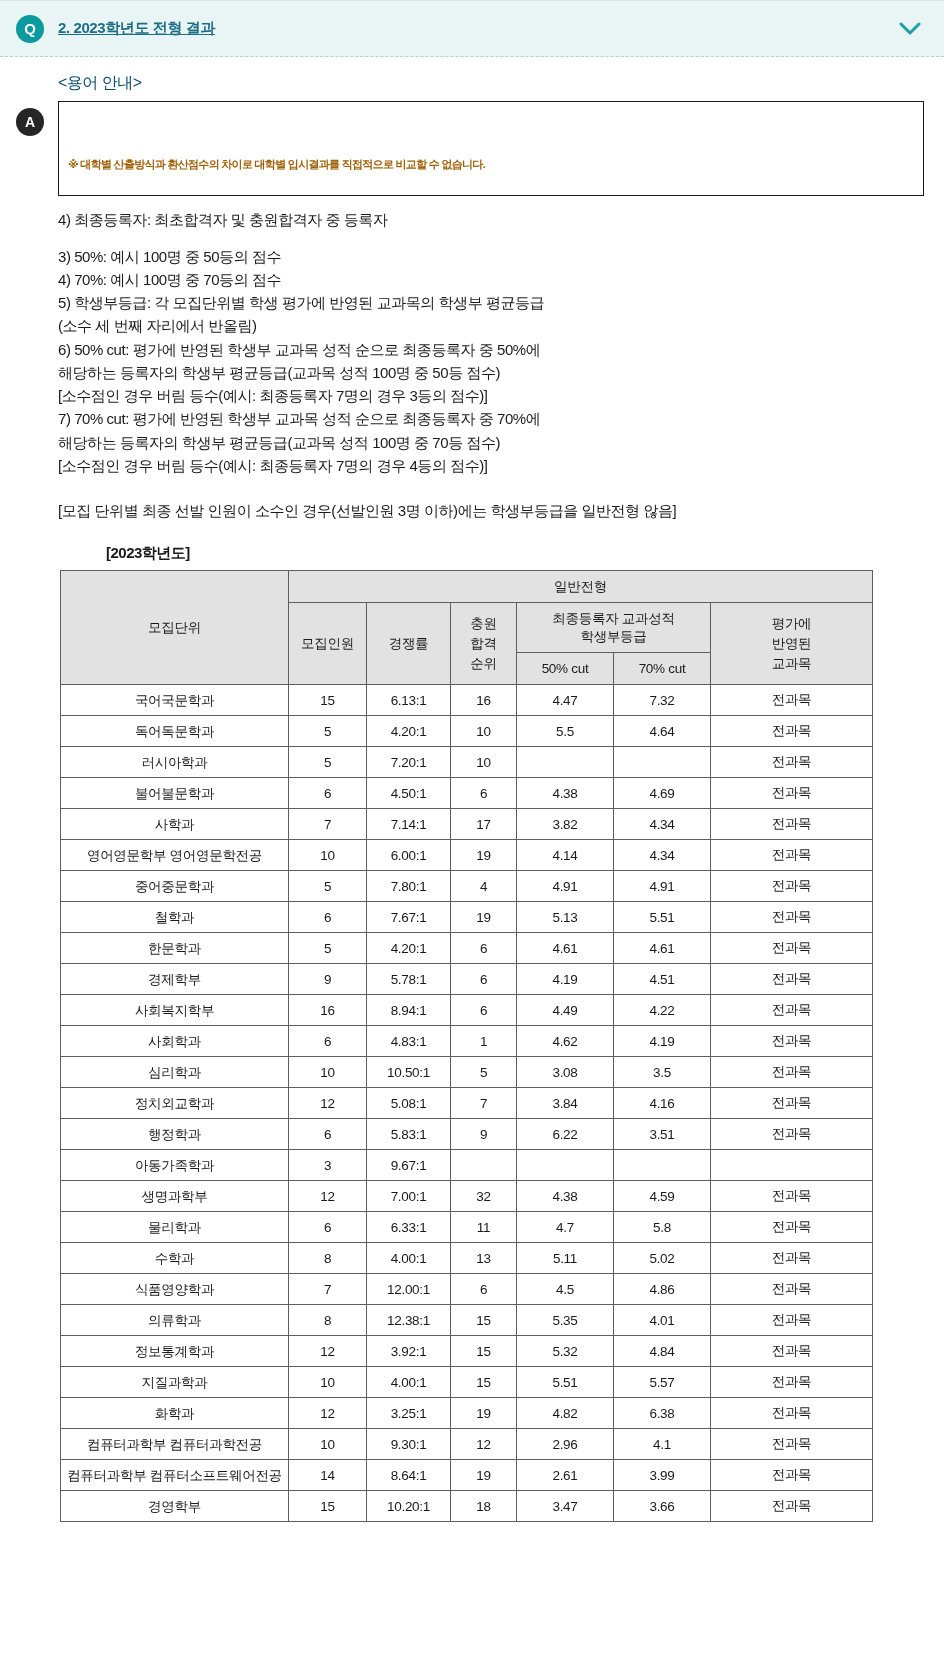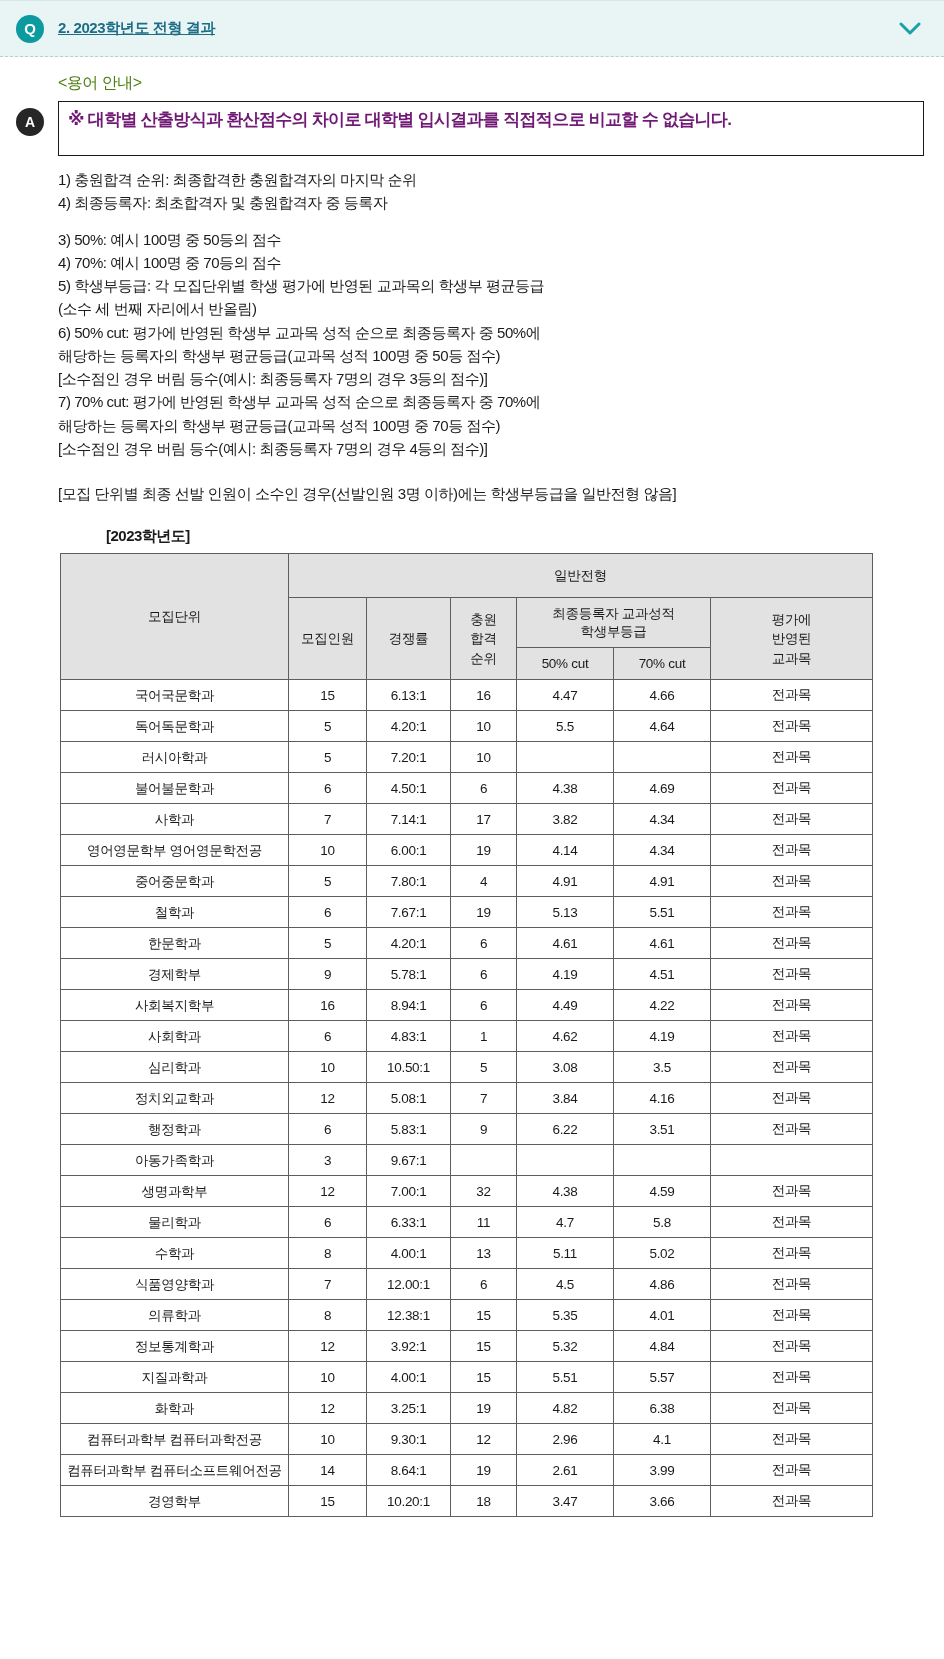--- a/index.html
+++ b/index.html
@@ -79,35 +79,36 @@
     margin-top: 35px;
     margin-right: 14px;
   }
   .answer-body {
     flex: 1 1 auto;
     min-width: 0;
   }
 
   .terms-title {
     font-size: 16px;
-    color: #4d7c0f;
+    color: #0c4a6e;
     letter-spacing: -0.5px;
     margin-bottom: 7px;
   }
   .notice-box {
     border: 1px solid #1a1a1a;
     padding: 7px 9px 24px 9px;
     margin-bottom: 12px;
   }
   .notice-box .notice-text {
-    font-size: 17px;
+    font-size: 11px;
     font-weight: bold;
-    color: #701a75;
+    color: #a16207;
     letter-spacing: -0.7px;
     line-height: 1.3;
+    margin-top: 48px;
   }
 
   .term-list { margin: 0 0 0 0; }
   .term-line {
     font-size: 15px;
     color: #1a1a1a;
     letter-spacing: -0.45px;
     line-height: 1.55;
     white-space: pre-wrap;
   }
@@ -138,21 +139,21 @@
     text-align: center;
     vertical-align: middle;
     letter-spacing: -0.3px;
   }
   table.result-table thead th {
     background: #e2e2e2;
     font-weight: normal;
     font-size: 13.5px;
   }
   th.h-unit { height: 44px; }
-  th.h-general { height: 44px; }
+  th.h-general { height: 32px; }
   th.h-tall { height: 82px; line-height: 1.45; }
   th.h-cut { height: 32px; }
   td.unit {
     text-align: left;
     padding: 7px 0 7px 12px;
     line-height: 1.45;
     font-size: 13.5px;
   }
   td.num {
     height: 31px;
@@ -195,21 +196,20 @@
 
     <div class="answer-body">
 
       <div class="terms-title">&lt;용어 안내&gt;</div>
 
       <div class="notice-box">
         <div class="notice-text">※ 대학별 산출방식과 환산점수의 차이로 대학별 입시결과를 직접적으로 비교할 수 없습니다.</div>
       </div>
 
       <div class="term-list">
-        <div class="term-line">1) 충원합격 순위: 최종합격한 충원합격자의 마지막 순위</div>
         <div class="term-line">4) 최종등록자: 최초합격자 및 충원합격자 중 등록자</div>
       </div>
 
       <div class="gap-sm"></div>
 
       <div class="term-list">
         <div class="term-line">3) 50%: 예시 100명 중 50등의 점수</div>
         <div class="term-line">4) 70%: 예시 100명 중 70등의 점수</div>
         <div class="term-line">5) 학생부등급: 각 모집단위별 학생 평가에 반영된 교과목의 학생부 평균등급</div>
         <div class="term-line">(소수 세 번째 자리에서 반올림)</div>
@@ -268,21 +268,21 @@
               <th class="h-cut">70% cut</th>
             </tr>
           </thead>
           <tbody id="tbody">
               <tr>
                 <td class="unit">국어국문학과</td>
                 <td class="num">15</td>
                 <td class="num">6.13:1</td>
                 <td class="num">16</td>
                 <td class="num">4.47</td>
-                <td class="num">4.66</td>
+                <td class="num">7.32</td>
                 <td class="subj">전과목</td>
               </tr>
               <tr>
                 <td class="unit">독어독문학과</td>
                 <td class="num">5</td>
                 <td class="num">4.20:1</td>
                 <td class="num">10</td>
                 <td class="num">5.5</td>
                 <td class="num">4.64</td>
                 <td class="subj">전과목</td>

